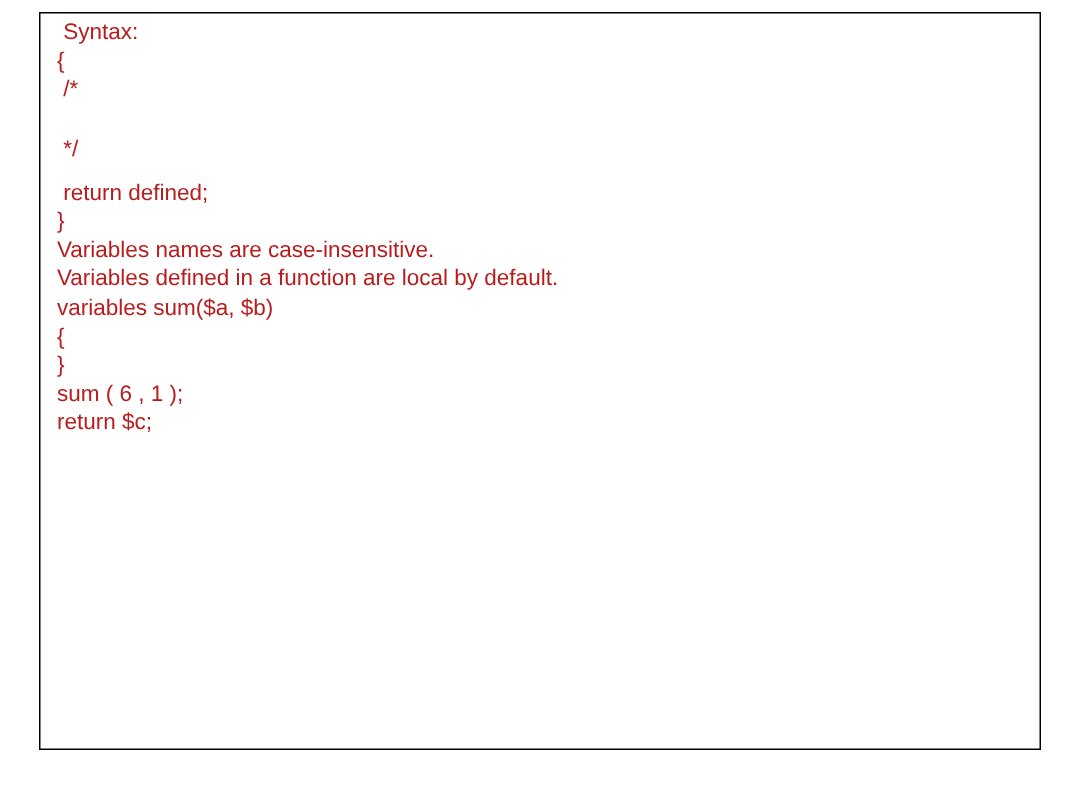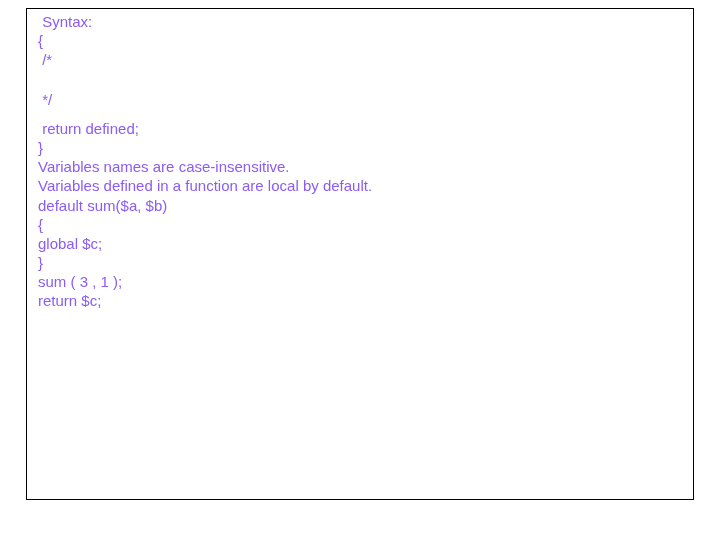--- a/index.html
+++ b/index.html
@@ -19,21 +19,21 @@
     border: 1px solid #000;
     box-sizing: border-box;
   }
   .content {
     position: absolute;
     left: 38px;
     top: 12px;
     width: 656px;
     font-family: Arial, Helvetica, sans-serif;
     font-size: 15px;
-    color: #8b5cf6;
+    color: #b91c1c;
     line-height: 1.28;
   }
   .content p {
     margin: 0;
     white-space: pre;
   }
   .gap {
     height: 10px;
   }
 </style>
@@ -47,19 +47,18 @@
   <p>{</p>
   <p> /*</p>
   <div class="gap"></div>
   <div class="gap"></div>
   <p> */</p>
   <div class="gap"></div>
   <p> return defined;</p>
   <p>}</p>
   <p>Variables names are case-insensitive.</p>
   <p>Variables defined in a function are local by default.</p>
-  <p>default sum($a, $b)</p>
+  <p>variables sum($a, $b)</p>
   <p>{</p>
-  <p>global $c;</p>
   <p>}</p>
-  <p>sum ( 3 , 1 );</p>
+  <p>sum ( 6 , 1 );</p>
   <p>return $c;</p>
 </div>
 
 </body></html>

